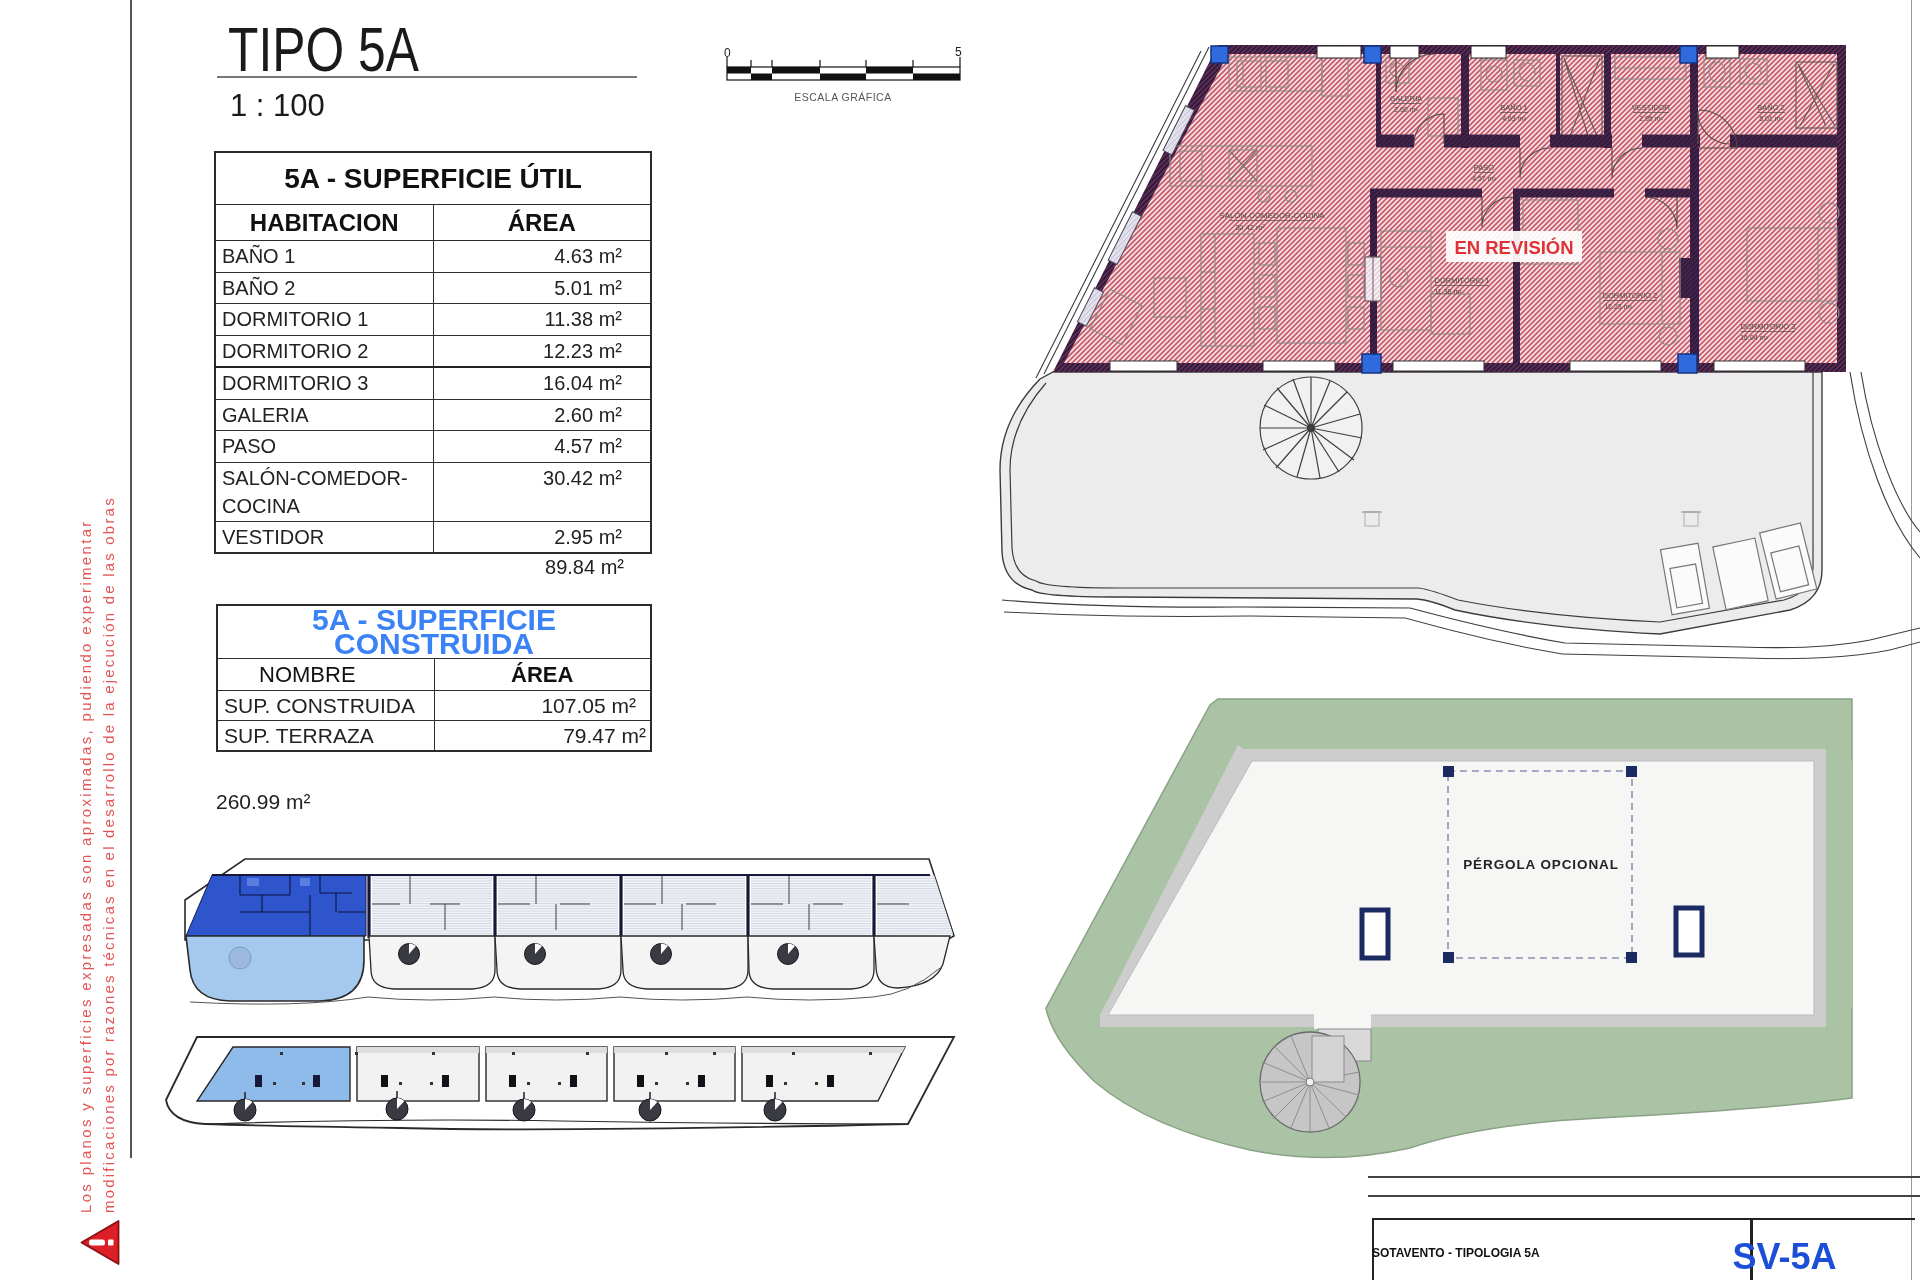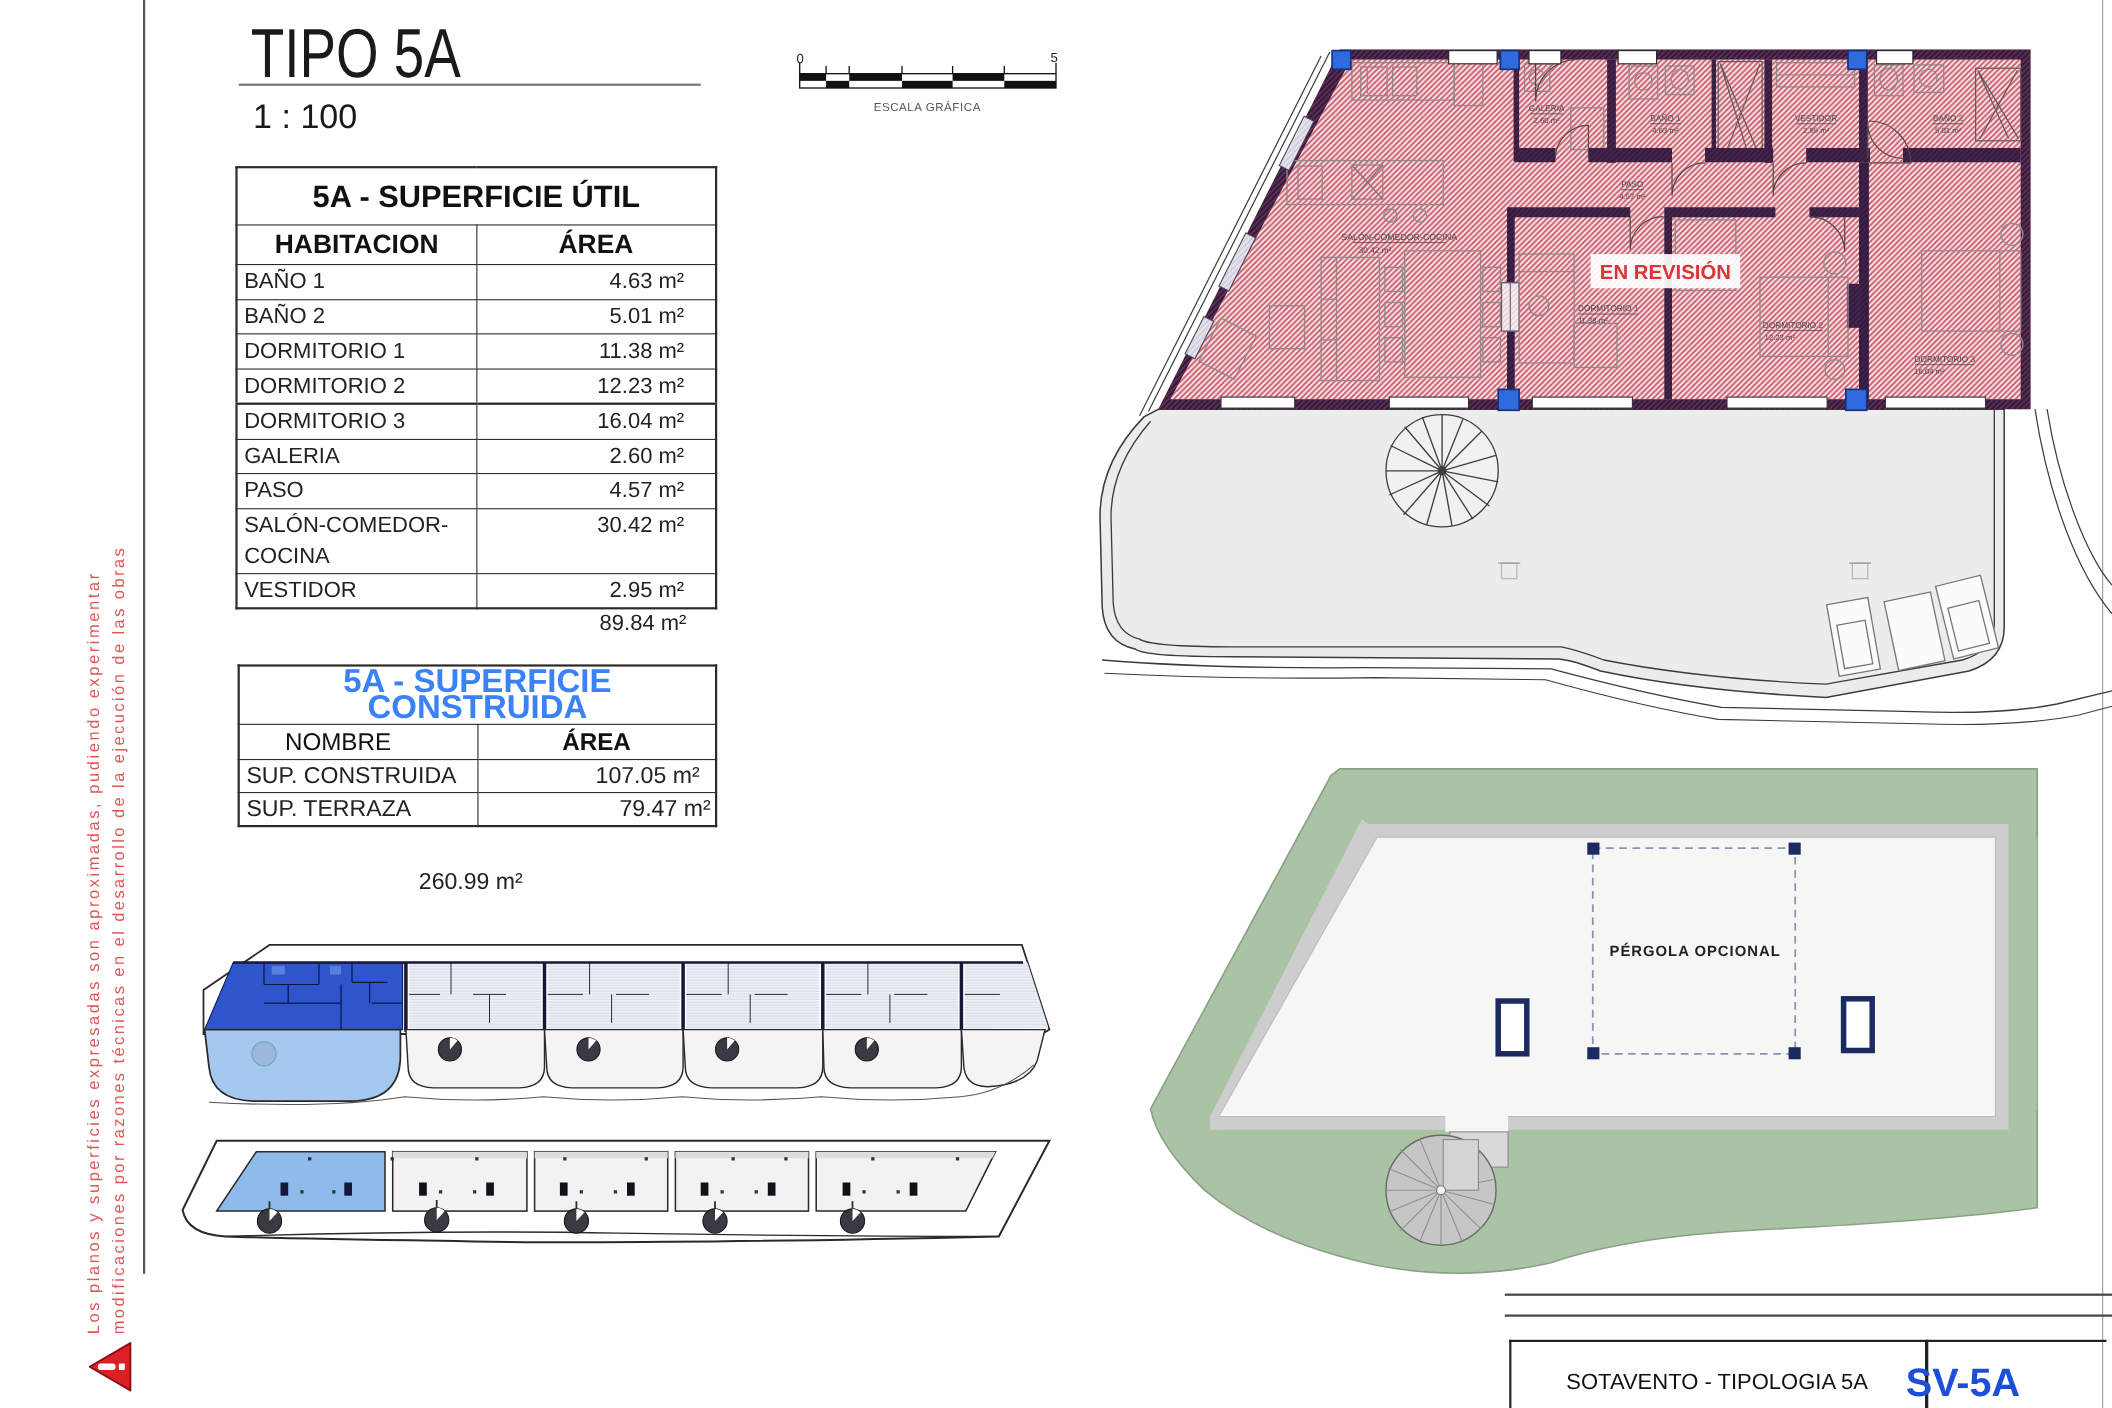--- a/index.html
+++ b/index.html
@@ -97,21 +97,21 @@
         <td style="border:1px solid #2e2e2e;height:27px;font-size:21px;color:#222;padding-left:6px;">SUP. CONSTRUIDA</td>
         <td style="border:1px solid #2e2e2e;font-size:21px;color:#222;text-align:right;padding-right:14px;">107.05 m²</td>
       </tr>
   <tr>
         <td style="border:1px solid #2e2e2e;height:27px;font-size:21px;color:#222;padding-left:6px;">SUP. TERRAZA</td>
         <td style="border:1px solid #2e2e2e;font-size:21px;color:#222;text-align:right;padding-right:4px;">79.47 m²</td>
       </tr>
 </tbody>
   </table>
 
-<div class="abs" style="left:216px;top:790px;width:424px;text-align:center;font-size:21px;color:#222;">260.99 m²</div>
+<div class="abs" style="left:216px;top:790px;width:424px;text-align:left;font-size:21px;color:#222;">260.99 m²</div>
 
 <svg class="abs" style="left:700px;top:38px;" width="300" height="70" viewBox="0 0 300 70">
   <g>
     <text x="24" y="19" font-size="12" fill="#222" font-family="Liberation Sans">0</text>
     <text x="255" y="18" font-size="12" fill="#222" font-family="Liberation Sans">5</text>
     <rect x="27" y="29" width="233" height="13" fill="#ffffff" stroke="#111" stroke-width="1.2"></rect>
     <rect x="27" y="29" width="24" height="6.5" fill="#111"></rect>
     <rect x="72" y="29" width="48" height="6.5" fill="#111"></rect>
     <rect x="166" y="29" width="47" height="6.5" fill="#111"></rect>
     <rect x="51" y="35.5" width="21" height="6.5" fill="#111"></rect>
@@ -639,15 +639,15 @@
 </g>
 </svg>
 
 <div class="abs" style="left:1368px;top:1176px;width:552px;height:2px;background:#444;"></div>
 <div class="abs" style="left:1368px;top:1195px;width:552px;height:2px;background:#444;"></div>
 
 <div class="abs" style="left:1372px;top:1218px;width:541px;height:62px;border-top:2.5px solid #222;border-left:2.5px solid #222;"></div>
 
 <div class="abs" style="left:1750px;top:1218px;width:2.5px;height:62px;background:#222;"></div>
 
-<div class="abs" style="left:1372px;top:1246px;width:378px;text-align:center;font-weight:normal;font-size:20px;color:#111;">SOTAVENTO - TIPOLOGIA 5A</div>
+<div class="abs" style="left:1372px;top:1246px;width:378px;text-align:left;font-weight:bold;font-size:12px;color:#111;">SOTAVENTO - TIPOLOGIA 5A</div>
 
 <div class="abs" style="left:1704px;top:1236px;width:161px;text-align:center;font-weight:bold;font-size:36px;color:#1d4ed8;">SV-5A</div>
 
 </body></html>

